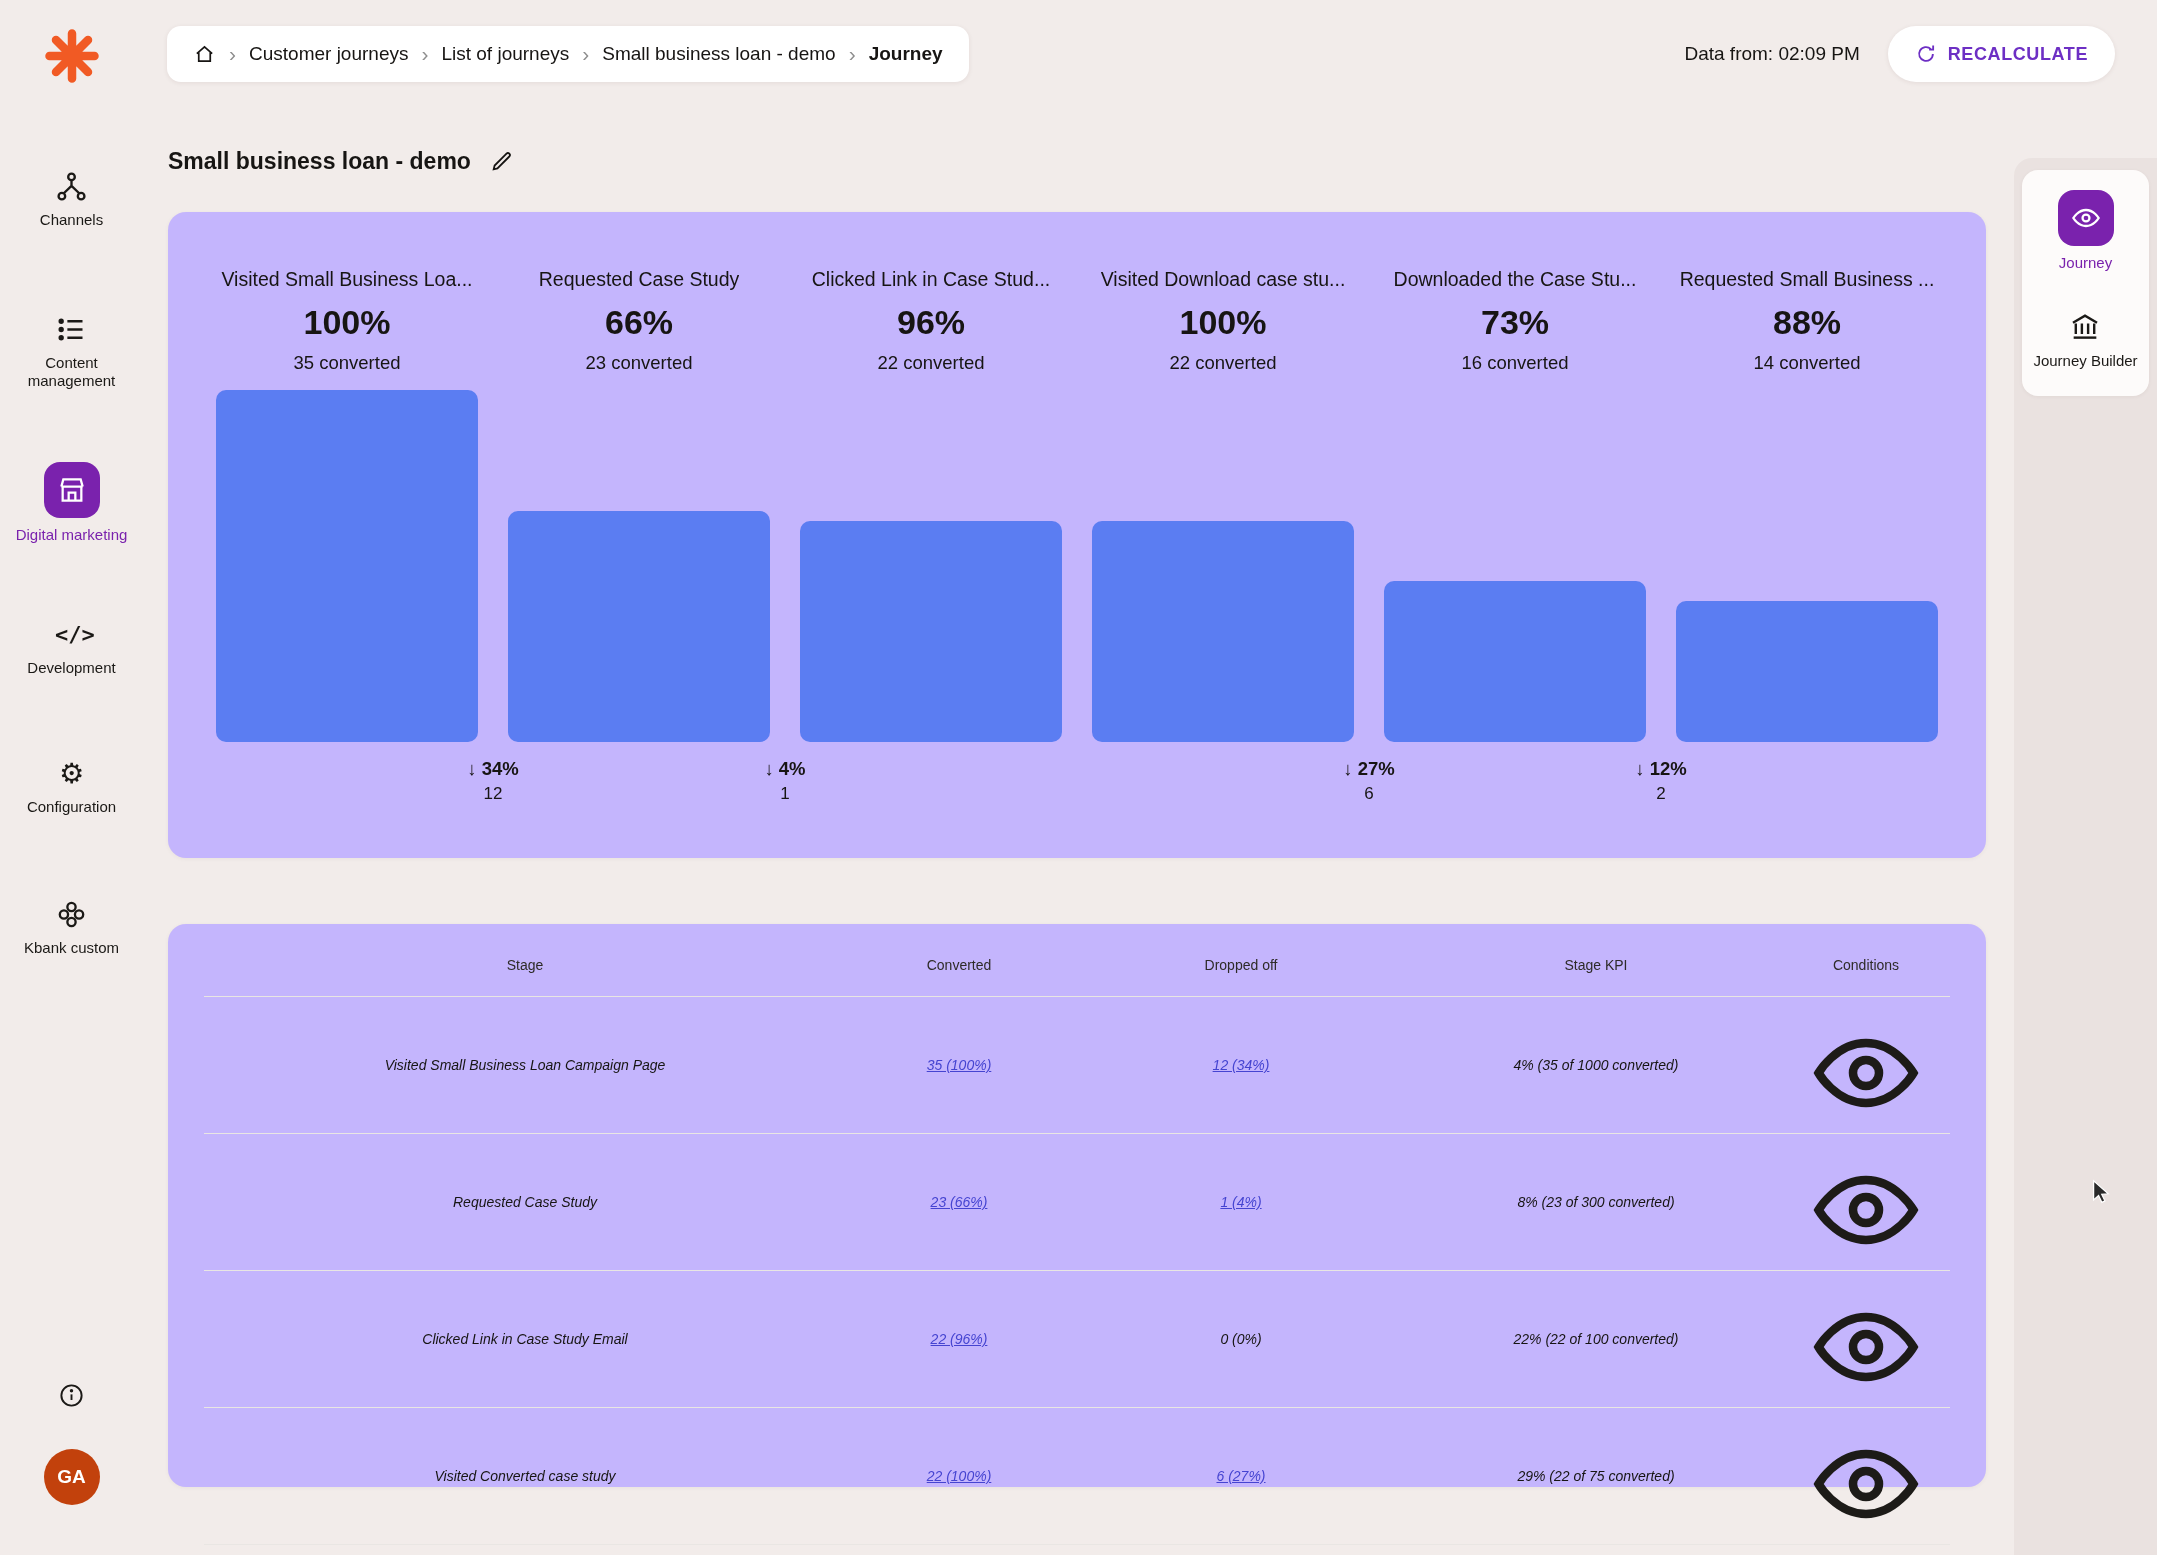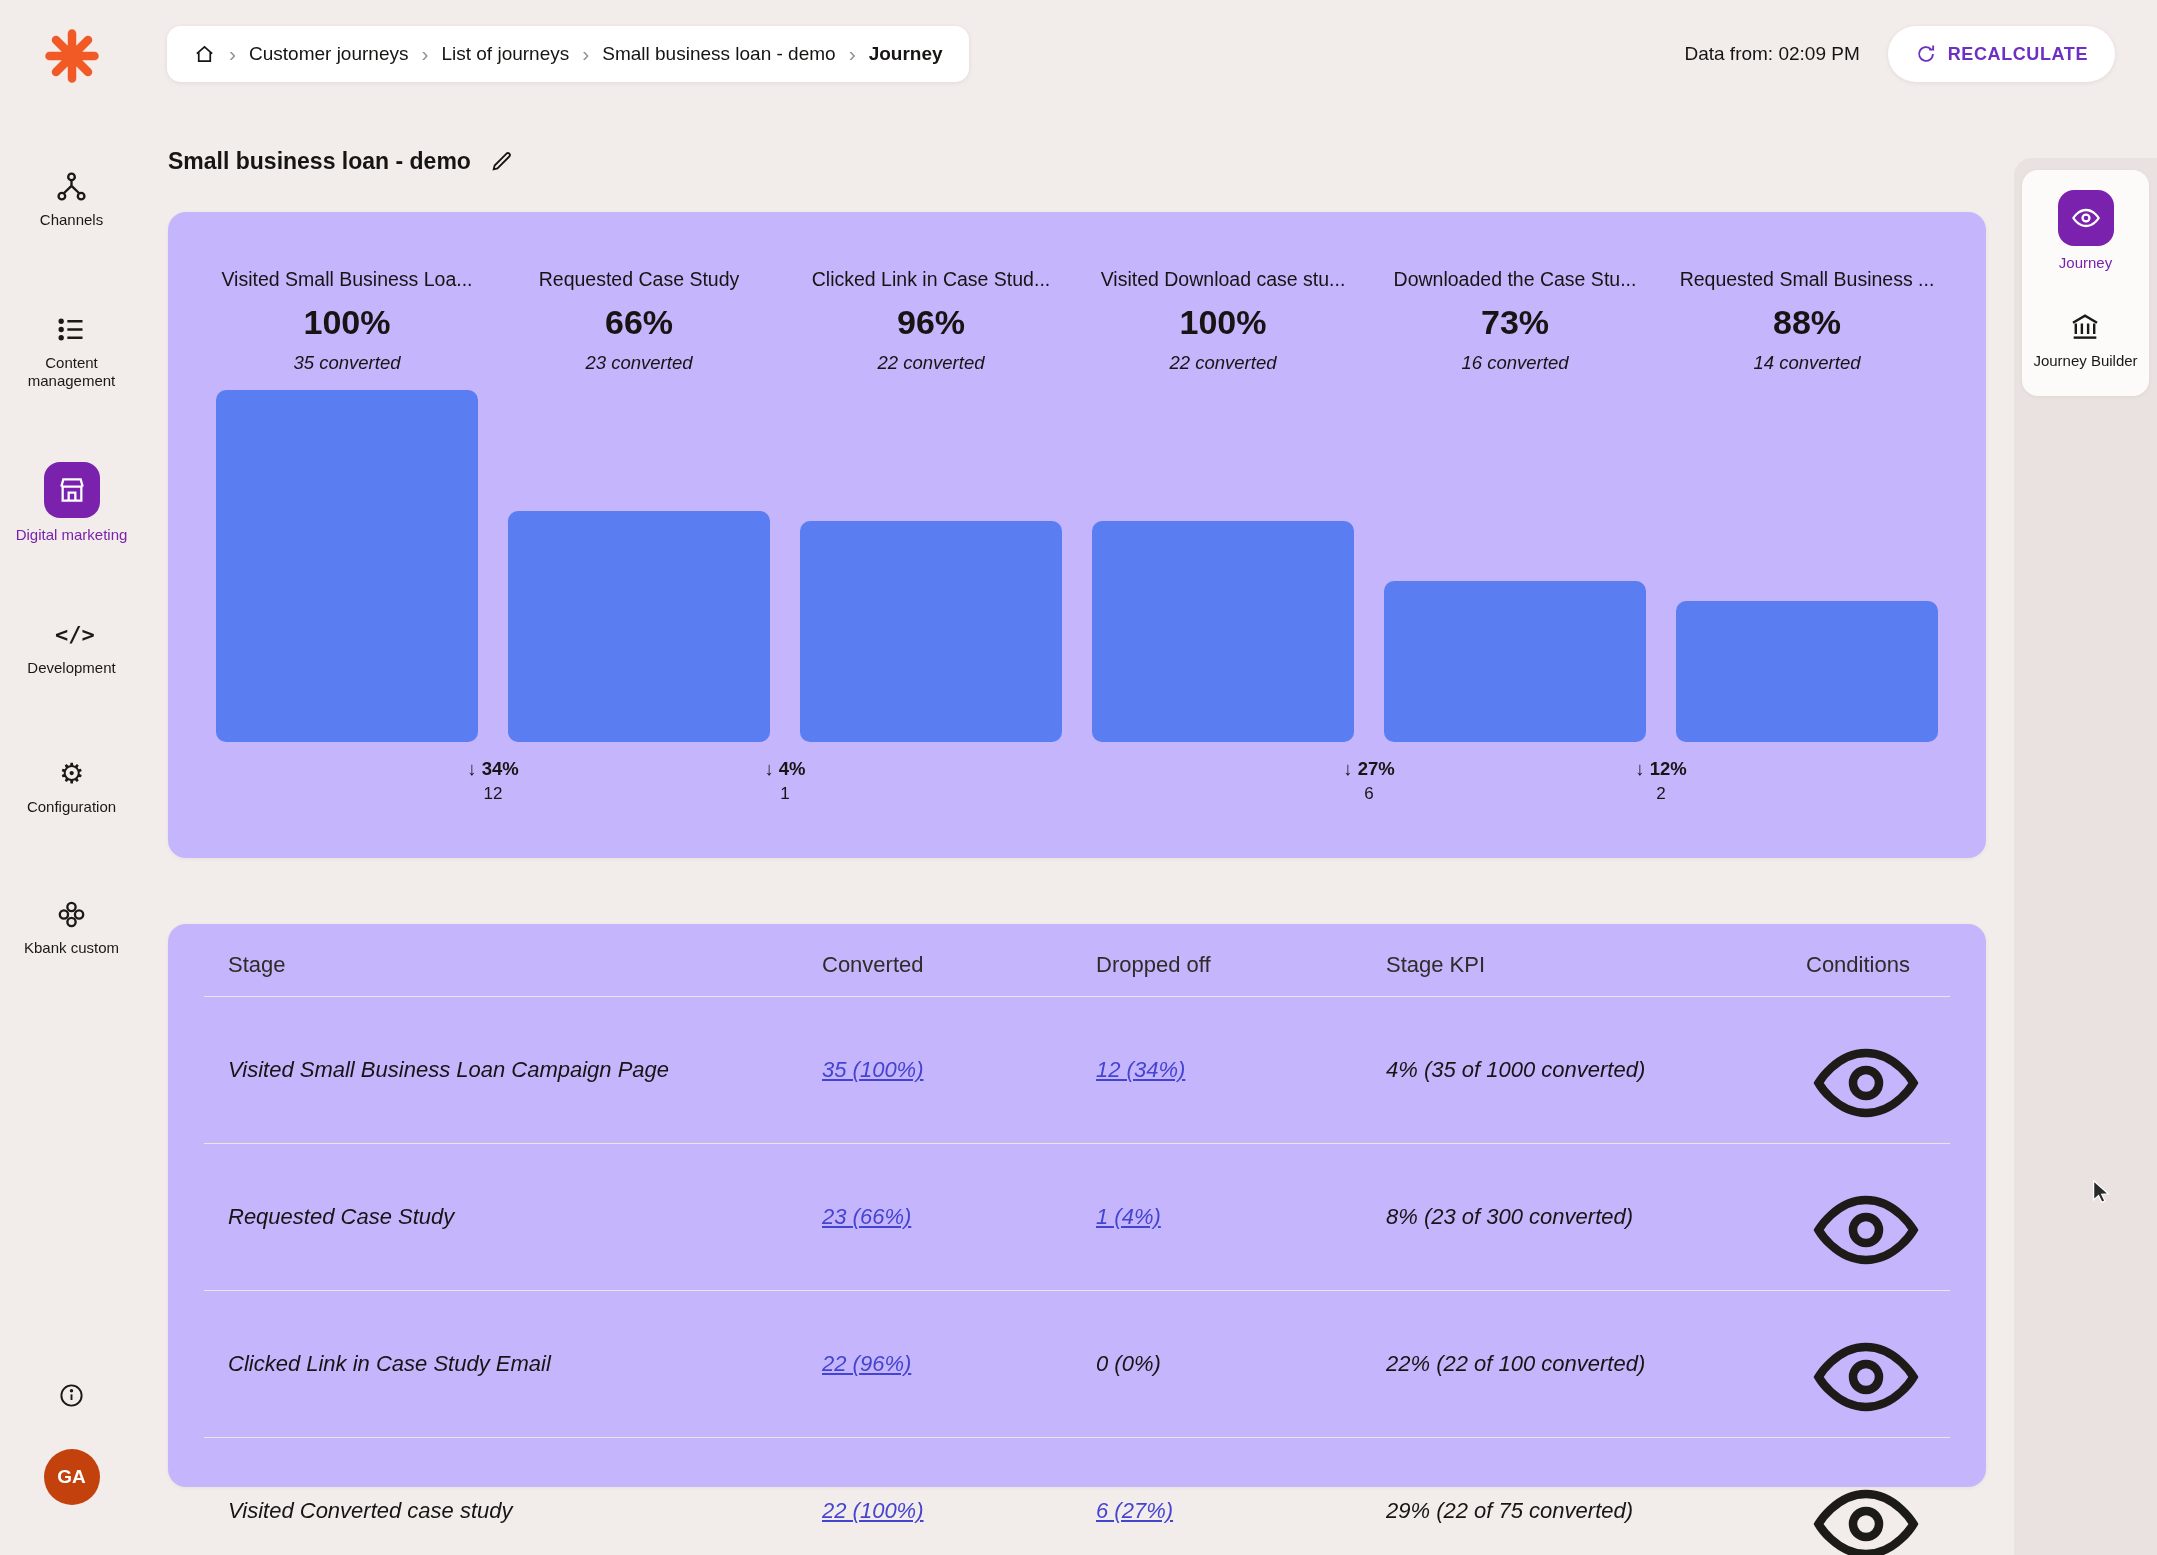--- a/index.html
+++ b/index.html
@@ -58,33 +58,33 @@
 
   
   .card{position:absolute;background:#c4b5fd;border-radius:18px;box-shadow:0 1px 4px rgba(60,30,20,.05);}
 
   
   .funnel-card{left:168px;top:212px;width:1818px;height:646px;}
   .funnel-cols{display:flex;gap:30px;margin:56px 48px 0;}
   .fcol{flex:1;display:flex;flex-direction:column;align-items:center;min-width:0;}
   .fcol-name{font-size:19.5px;white-space:nowrap;overflow:hidden;max-width:100%;}
   .fcol-pct{font-size:34px;font-weight:700;margin-top:12px;}
-  .fcol-conv{font-size:18.5px;margin-top:10px;font-style:italic;}
+  .fcol-conv{font-size:18.5px;margin-top:10px;}
   .bar-area{width:100%;height:352px;margin-top:16px;display:flex;align-items:flex-end;}
   .bar{width:100%;background:var(--bar);border-radius:10px;}
   .dropoff-row{position:relative;margin:0 48px;height:90px;}
   .dropoff{position:absolute;top:16px;transform:translateX(-50%);text-align:center;}
   .dropoff .d1{font-size:18.5px;font-weight:700;}
   .dropoff .darr{font-weight:700;}
   .dropoff .dcount{font-size:17px;margin-top:4px;}
 
   
   .table-card{left:168px;top:924px;width:1818px;height:563px;padding:10px 36px 0;}
   .trow{display:grid;grid-template-columns:594px 274px 290px 420px 1fr;align-items:center;
-    min-height:77px;padding:0 24px;font-size:22px;}
+    min-height:77px;padding:0 24px;font-size:14px;text-align:center;}
   .trow.thead{min-height:62px;color:#2e2b28;}
   .tbody .trow{border-top:1px solid var(--line);font-style:italic;}
   .tbody .trow:last-child{border-bottom:1px solid var(--line);}
   .cell-link{color:var(--link);text-decoration:underline;cursor:pointer;}
   .cell-link.plain{color:var(--ink);text-decoration:none;cursor:default;}
   .eye-btn{width:25px;height:25px;color:#1d1b18;margin-left:18px;cursor:pointer;}
 
   
   .right-rail{position:absolute;right:0;top:158px;bottom:0;width:143px;background:var(--rail);
     border-top-left-radius:18px;}

